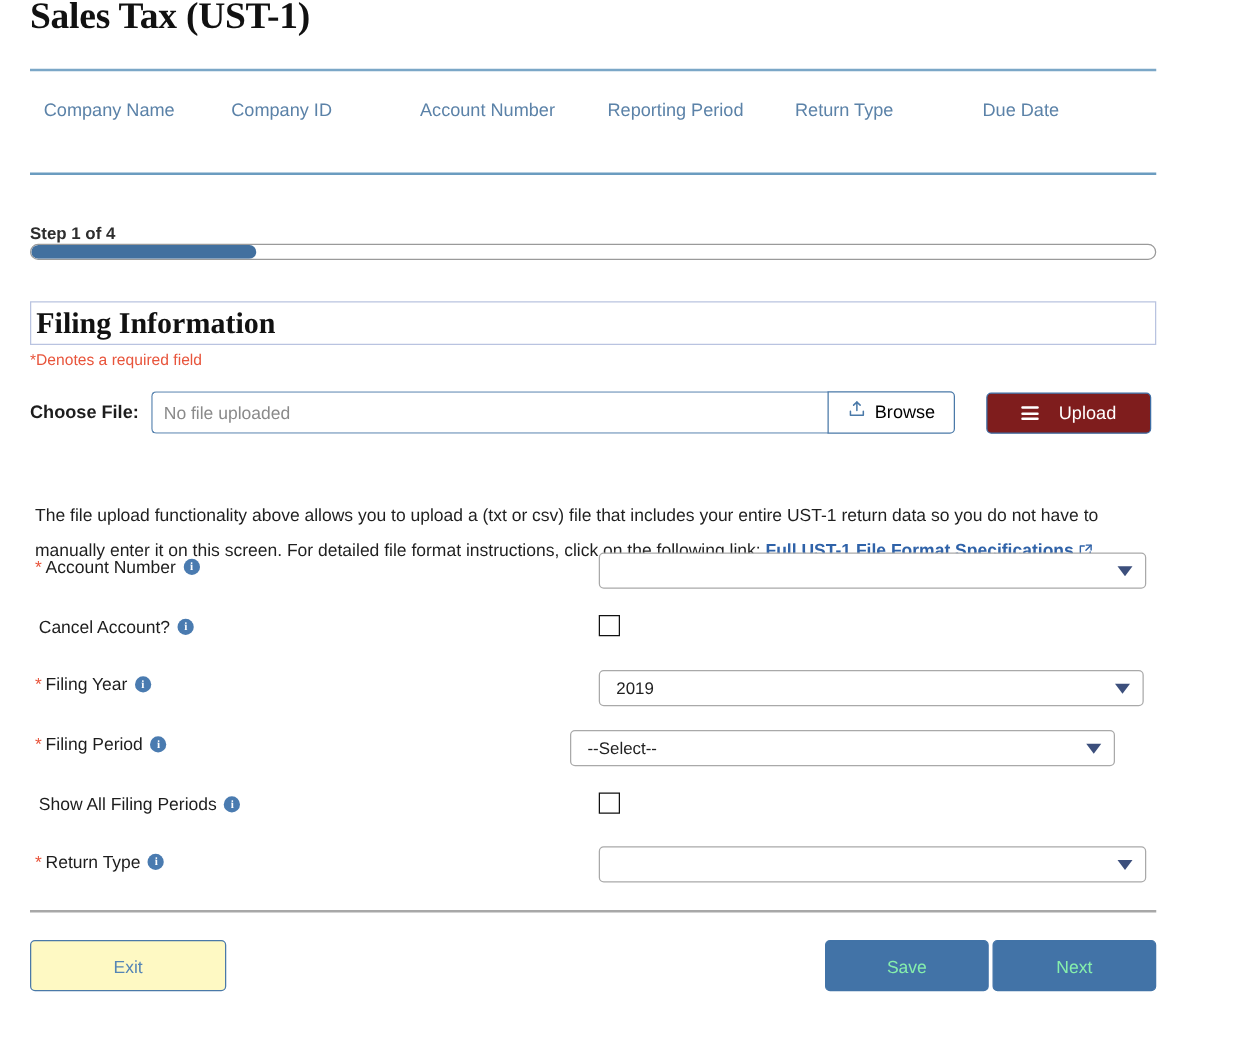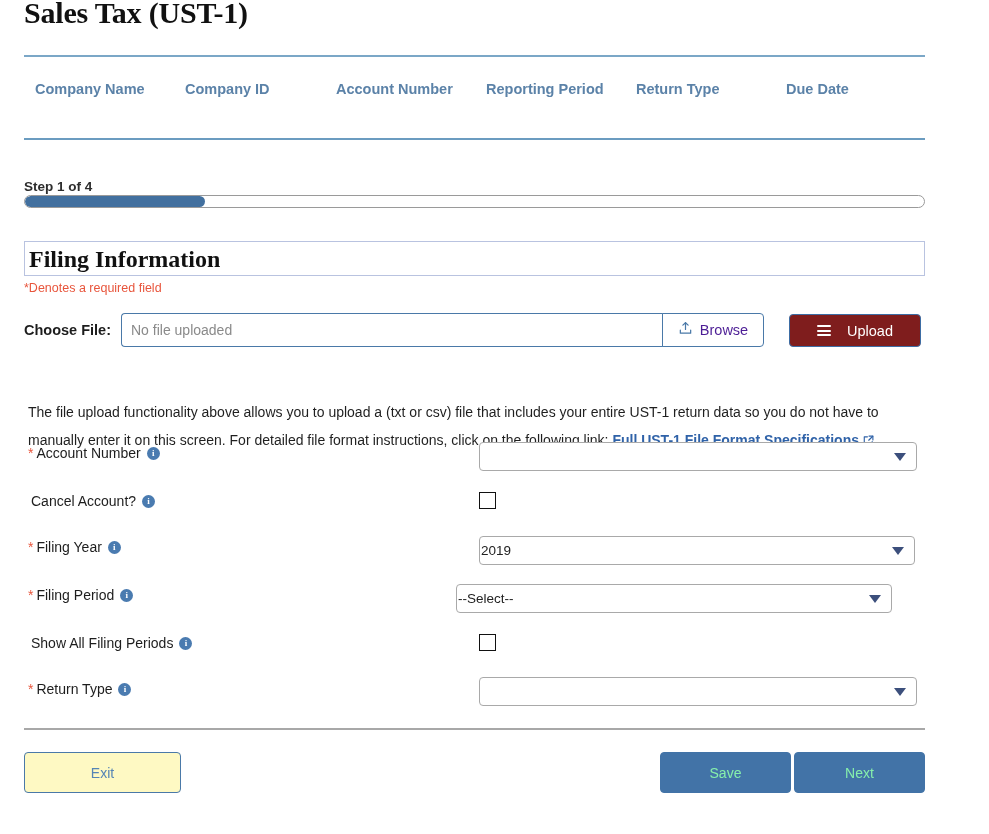--- a/index.html
+++ b/index.html
@@ -41,21 +41,20 @@
     top: 55px;
     width: 901px;
     height: 85px;
     border-top: 2px solid #7ba7c7;
     border-bottom: 2px solid #6b9cc0;
     box-sizing: border-box;
   }
   .summary-cols {
     position: relative;
     height: 100%;
-    font-weight: bold;
   }
   .summary-col {
     position: absolute;
     top: 24px;
     font-size: 14.5px;
     color: #5b82a8;
     white-space: nowrap;
   }
   .sc0 { left: 11px; }
   .sc1 { left: 161px; }
@@ -162,21 +161,21 @@
     box-sizing: border-box;
     background: #ffffff;
     display: flex;
     align-items: center;
     justify-content: center;
     gap: 7px;
     cursor: pointer;
   }
   .browse-label {
     font-size: 14.5px;
-    color: #4c1d95;
+    color: #000000;
   }
   .upload-btn {
     position: absolute;
     left: 789px;
     top: 314px;
     width: 132px;
     height: 33px;
     background: #7f1d1d;
     border: 1px solid #3d6da4;
     border-radius: 4px;
@@ -261,21 +260,21 @@
   .select-box {
     position: absolute;
     height: 29px;
     border: 1px solid #a9a9a9;
     border-radius: 4px;
     box-sizing: border-box;
     background: #ffffff;
     display: flex;
     align-items: center;
     justify-content: space-between;
-    padding: 0 10px 0 1px;
+    padding: 0 10px 0 13px;
     cursor: pointer;
   }
   .select-value {
     font-size: 13.5px;
     color: #222222;
     white-space: nowrap;
   }
   .caret {
     width: 0;
     height: 0;

